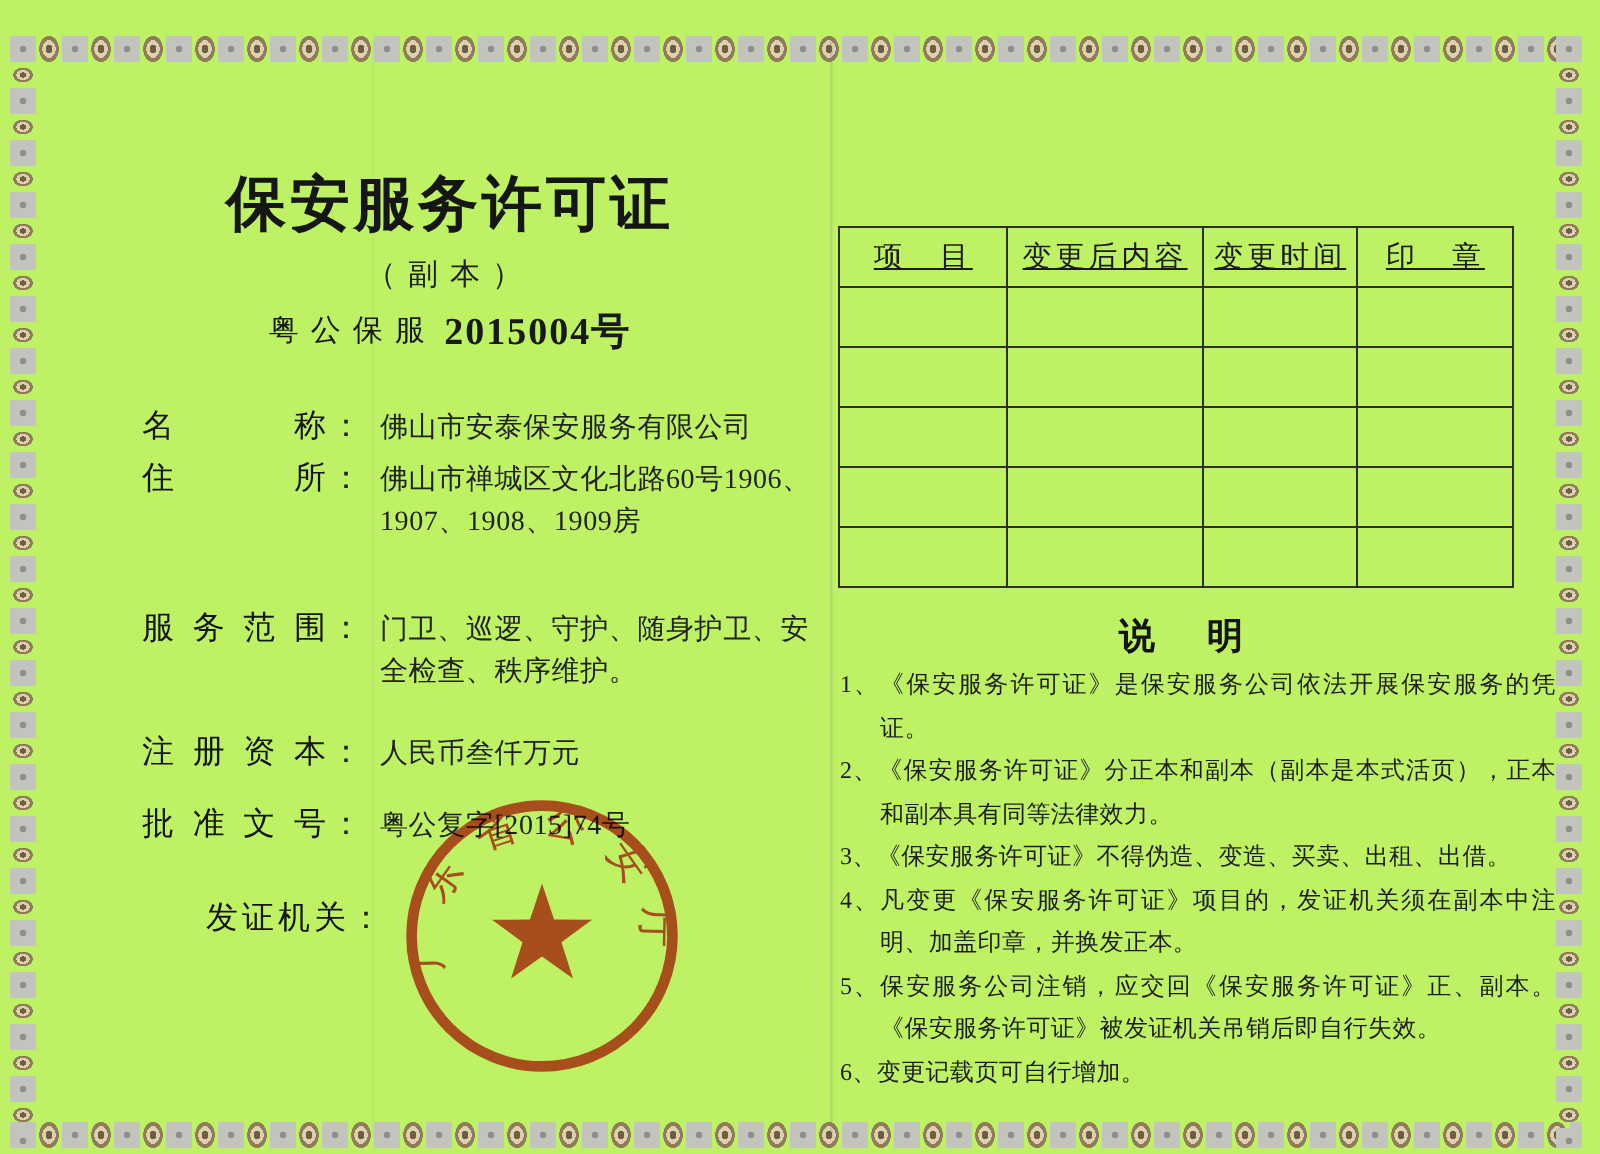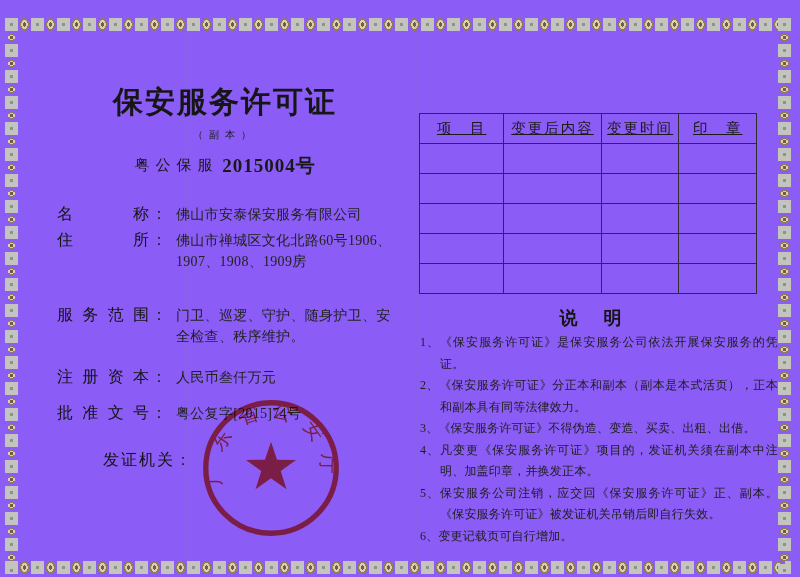--- a/index.html
+++ b/index.html
@@ -1,18 +1,18 @@
 <!DOCTYPE html>
 <html><head>
 <meta charset="utf-8">
 <style>
   html,body{margin:0;padding:0;background:#e8e8e4;}
   .page{
     position:relative;width:800px;height:577px;overflow:hidden;
-    background:#8b5cf6;
+    background:#bef264;
     font-family:"Liberation Serif","DejaVu Serif",serif;
     color:#1f1f1f;
   }
   
   .bd{position:absolute;}
   .bd-h{
     height:13px;left:5px;right:9px;
     background-image:
       radial-gradient(ellipse 4.5px 6px at 6.5px 6.5px,#6f5e41 0 1.7px,#dccfb2 1.7px 3.3px,#8f7c58 3.3px 4.8px,rgba(0,0,0,0) 5px),
       radial-gradient(circle 1.6px at 6.5px 6.5px,#90908a 0 1.6px,rgba(0,0,0,0) 1.8px),
@@ -39,29 +39,29 @@
   .fold{position:absolute;top:20px;bottom:8px;width:2px;}
   .fold-a{left:186px;background:linear-gradient(90deg,rgba(140,140,130,0.14),rgba(255,255,255,0));}
   .fold-b{left:415px;background:linear-gradient(90deg,rgba(120,120,112,0.28),rgba(255,255,255,0));}
   
   .title{
     position:absolute;left:40px;top:82px;width:370px;text-align:center;
     font-size:30px;font-weight:bold;letter-spacing:2px;color:#161616;
   }
   .subtitle{
     position:absolute;left:40px;top:128px;width:370px;text-align:center;
-    font-size:10px;letter-spacing:6px;color:#202020;
+    font-size:15px;letter-spacing:6px;color:#202020;
   }
   .serial{position:absolute;left:40px;top:151px;width:370px;text-align:center;font-size:15px;color:#191919;}
   .serial-prefix{letter-spacing:6px;}
   .serial-num{font-size:19px;font-weight:600;letter-spacing:1px;position:relative;top:2px;}
   .row{position:absolute;left:57px;font-size:16px;line-height:20px;white-space:nowrap;}
   .lbl{
     display:inline-block;width:92px;vertical-align:top;
-    text-align:justify;text-align-last:justify;color:#141414;
+    text-align:justify;text-align-last:justify;color:#141414;margin-left:14px;
   }
   .colon{display:inline-block;margin:0 9px 0 2px;vertical-align:top;}
   .val{
     display:inline-block;width:220px;vertical-align:top;white-space:normal;
     font-size:14px;line-height:21px;color:#222;letter-spacing:0.3px;
   }
   .row-address .val{width:234px;}
   .row-issue{left:103px;}
   .row-issue .lbl2{letter-spacing:2px;color:#141414;}
   .date-val{font-size:16px;letter-spacing:2px;margin-left:8px;color:#262626;}

